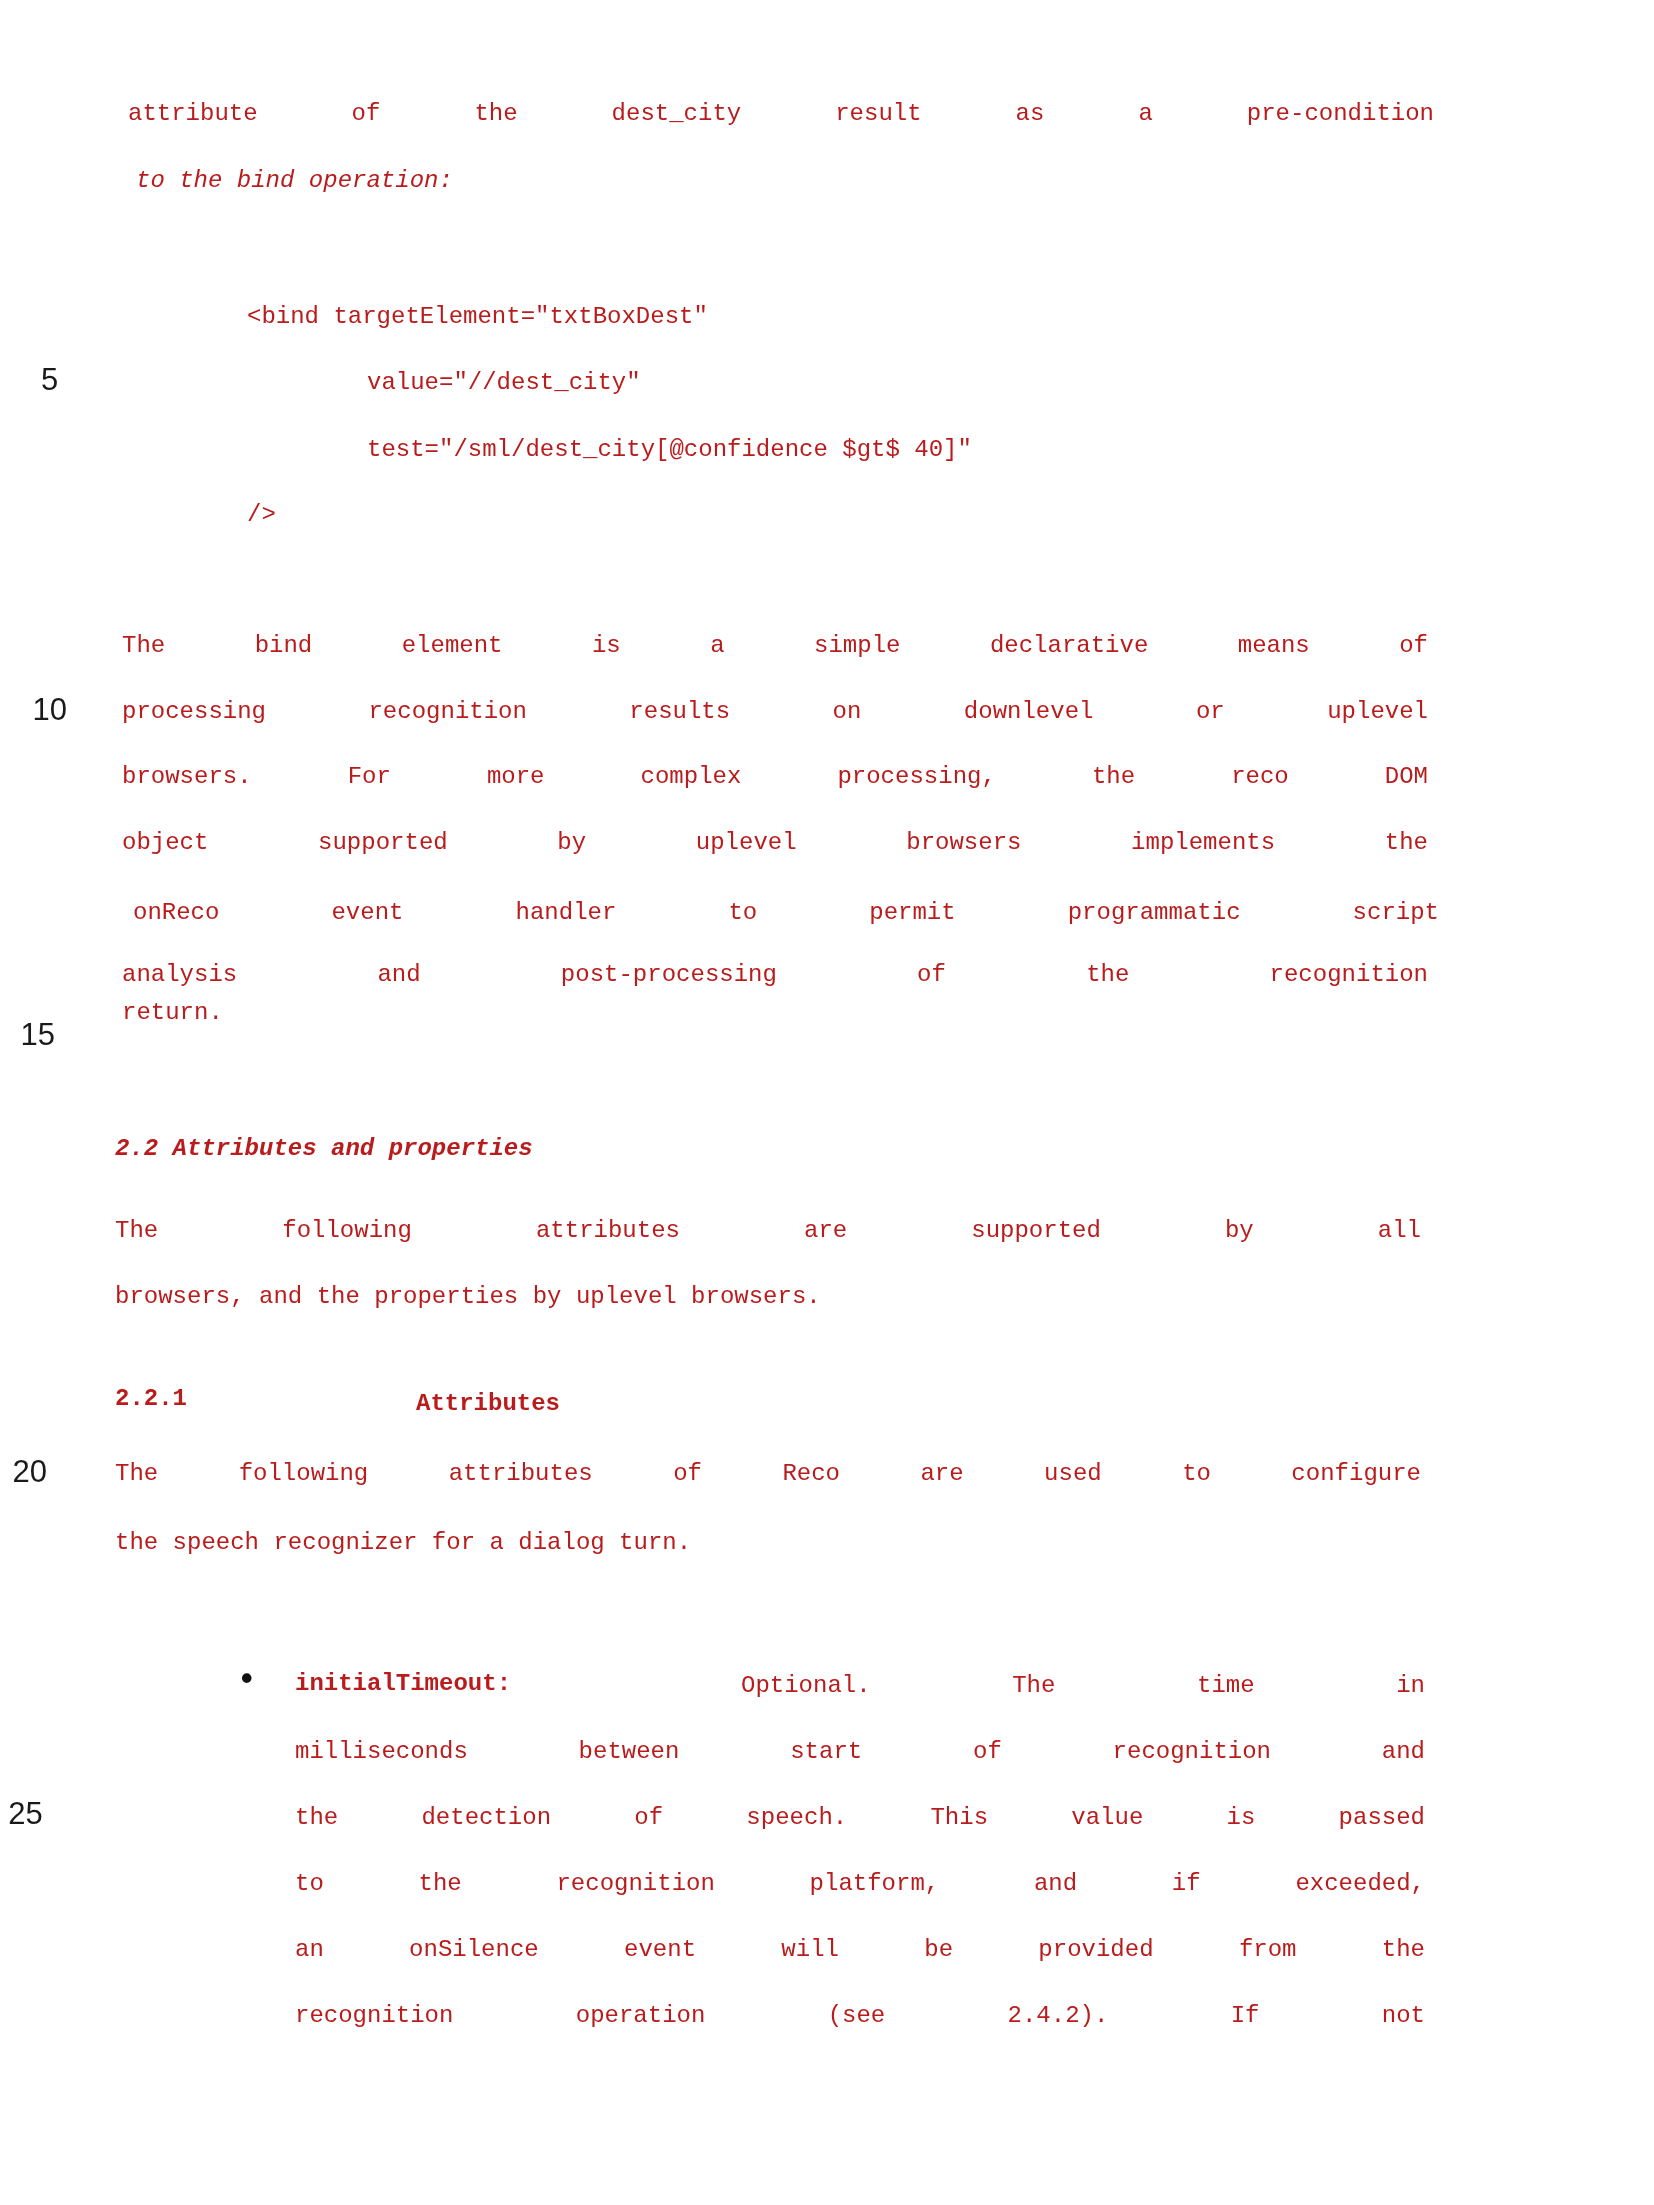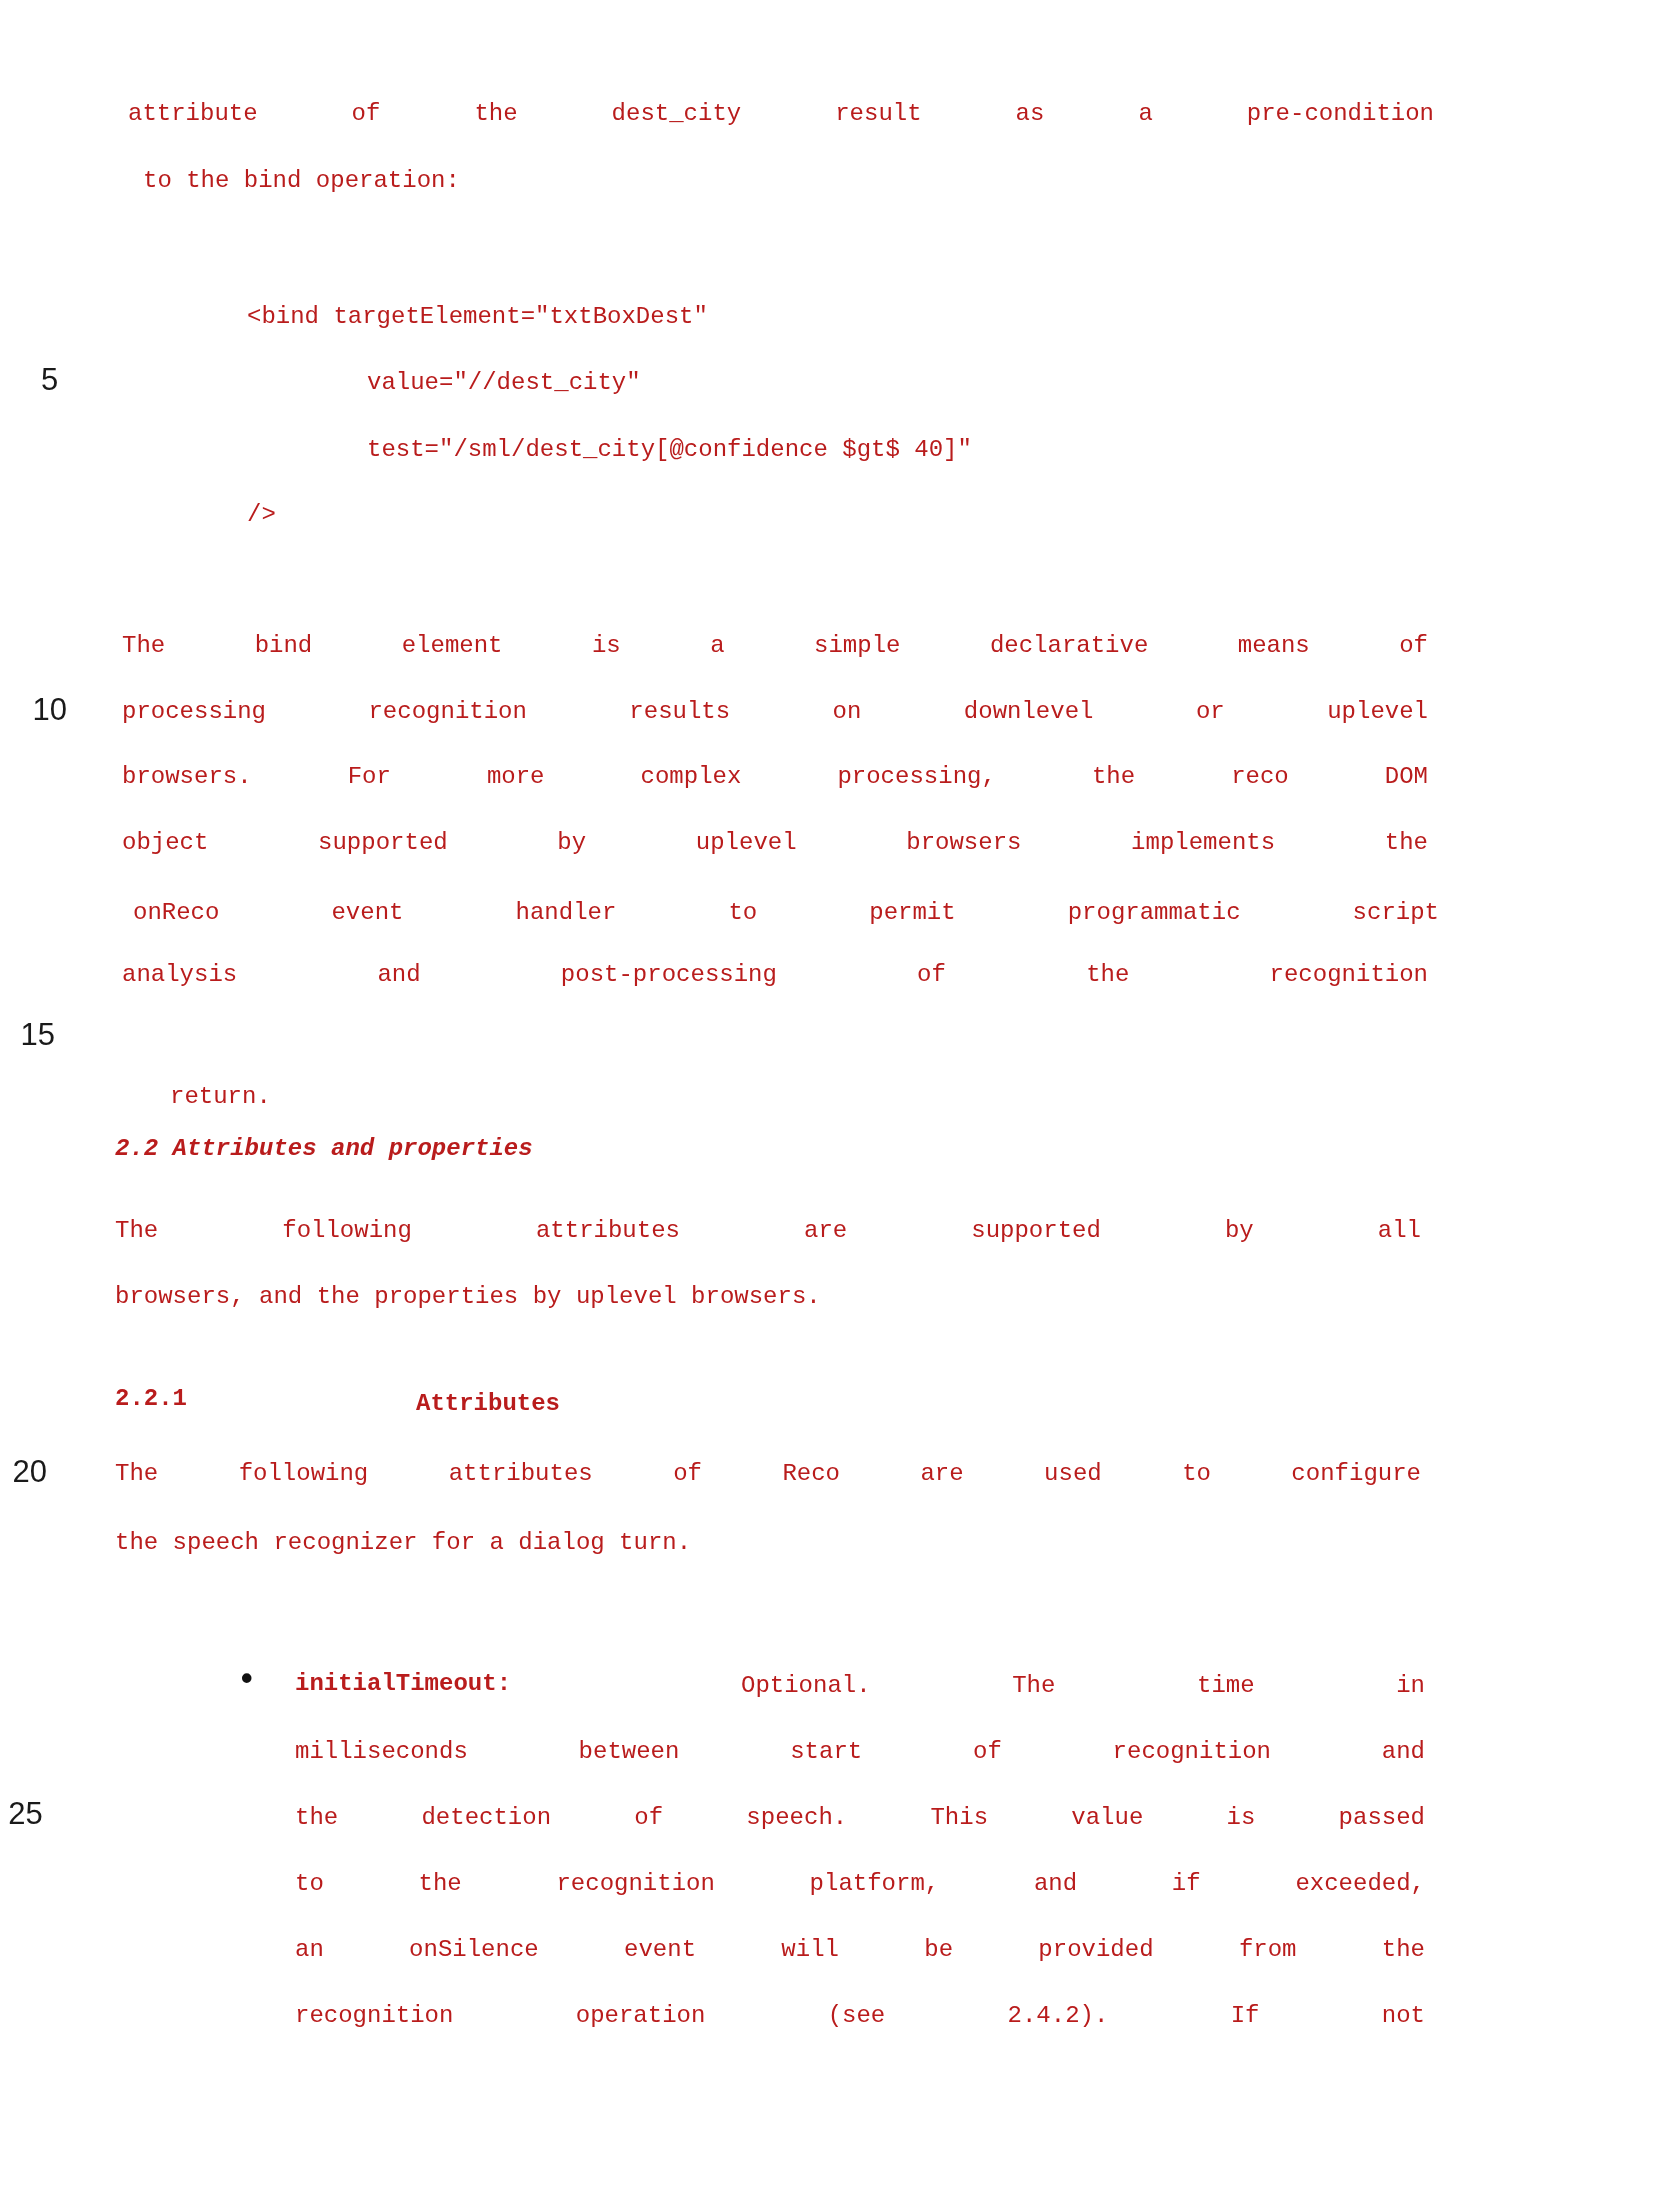--- a/index.html
+++ b/index.html
@@ -10,37 +10,37 @@
   .b { font-weight:bold; }
   .bi { font-weight:bold; font-style:italic;text-align:right; }
   .bullet { position:absolute; font-family:"DejaVu Sans", sans-serif; font-size:33px; }
 </style>
 </head>
 <body>
 
 <div>
 
   <div class="t j" style="left:128px; top:92px; width:1306px;">attribute of the dest_city result as a pre-condition</div>
-  <div class="t" style="left:143px; top:159px;">to the bind operation:</div>
+  <div class="t" style="left:136px; top:159px;font-style:italic;">to the bind operation:</div>
 
   <div class="t" style="left:247px; top:295px;">&lt;bind targetElement="txtBoxDest"</div>
   <div class="ln" style="left:41px; top:362px;">5</div>
   <div class="t" style="left:367px; top:361px;">value="//dest_city"</div>
   <div class="t" style="left:367px; top:428px;">test="/sml/dest_city[@confidence $gt$ 40]"</div>
   <div class="t" style="left:247px; top:493px;">/&gt;</div>
 
   <div class="t j" style="left:122px; top:624px; width:1306px;">The bind element is a simple declarative means of</div>
   <div class="ln" style="left:20.6px; top:692px;margin-left:12px;">10</div>
   <div class="t j" style="left:122px; top:690px; width:1306px;">processing recognition results on downlevel or uplevel</div>
   <div class="t j" style="left:122px; top:755px; width:1306px;">browsers. For more complex processing, the reco DOM</div>
   <div class="t j" style="left:122px; top:821px; width:1306px;">object supported by uplevel browsers implements the</div>
   <div class="t j" style="left:122px; top:891px; width:1306px;margin-left:11px;">onReco event handler to permit programmatic script</div>
   <div class="t j" style="left:122px; top:953px; width:1306px;">analysis and post-processing of the recognition</div>
   <div class="ln" style="left:20.6px; top:1017px;">15</div>
-  <div class="t" style="left:122px; top:1075px;margin-left:48px;">return.</div>
+  <div class="t" style="left:122px; top:991px;">return.</div>
 
   <div class="t bi" style="left:115px; top:1127px;">2.2 Attributes and properties</div>
 
   <div class="t j" style="left:115px; top:1209px; width:1306px;">The following attributes are supported by all</div>
   <div class="t" style="left:115px; top:1275px;">browsers, and the properties by uplevel browsers.</div>
 
   <div class="t b" style="left:115px; top:1377px;">2.2.1</div>
   <div class="t b" style="left:416px; top:1382px;">Attributes</div>
 
   <div class="ln" style="left:12.4px; top:1454px;">20</div>

